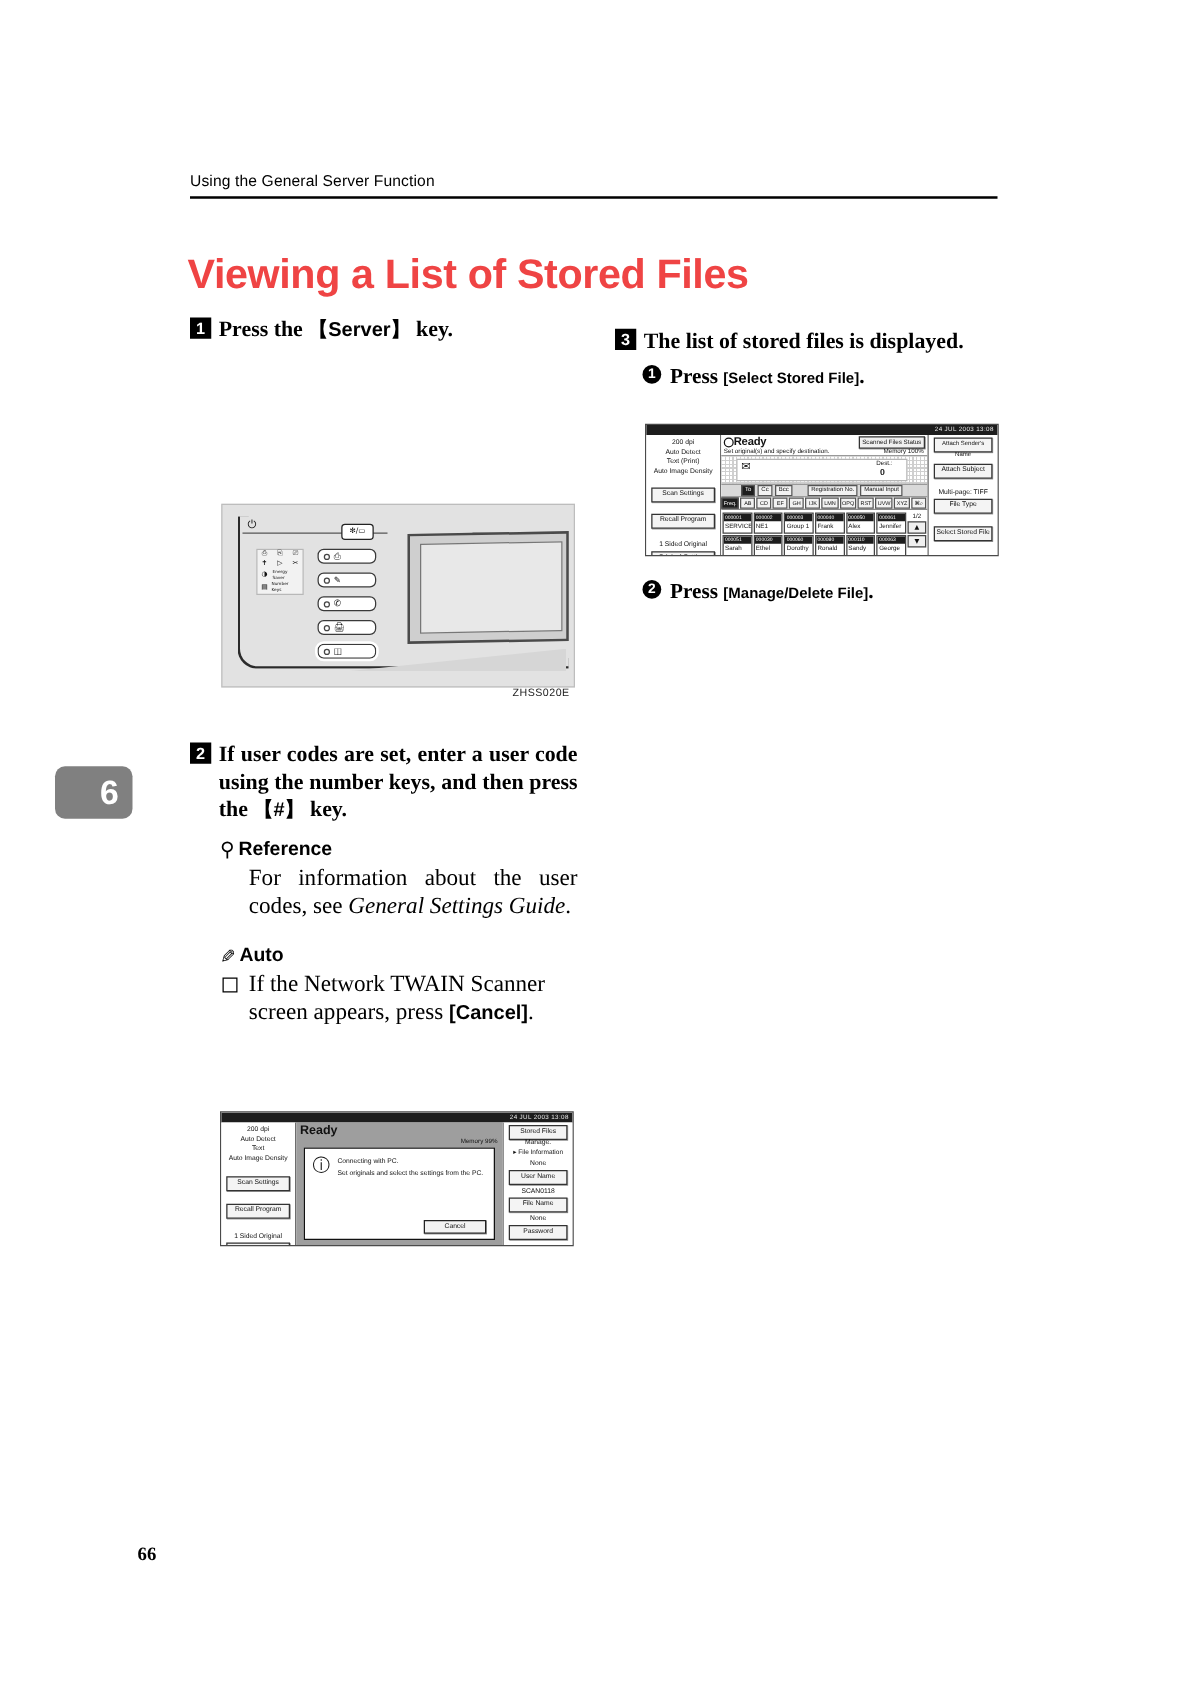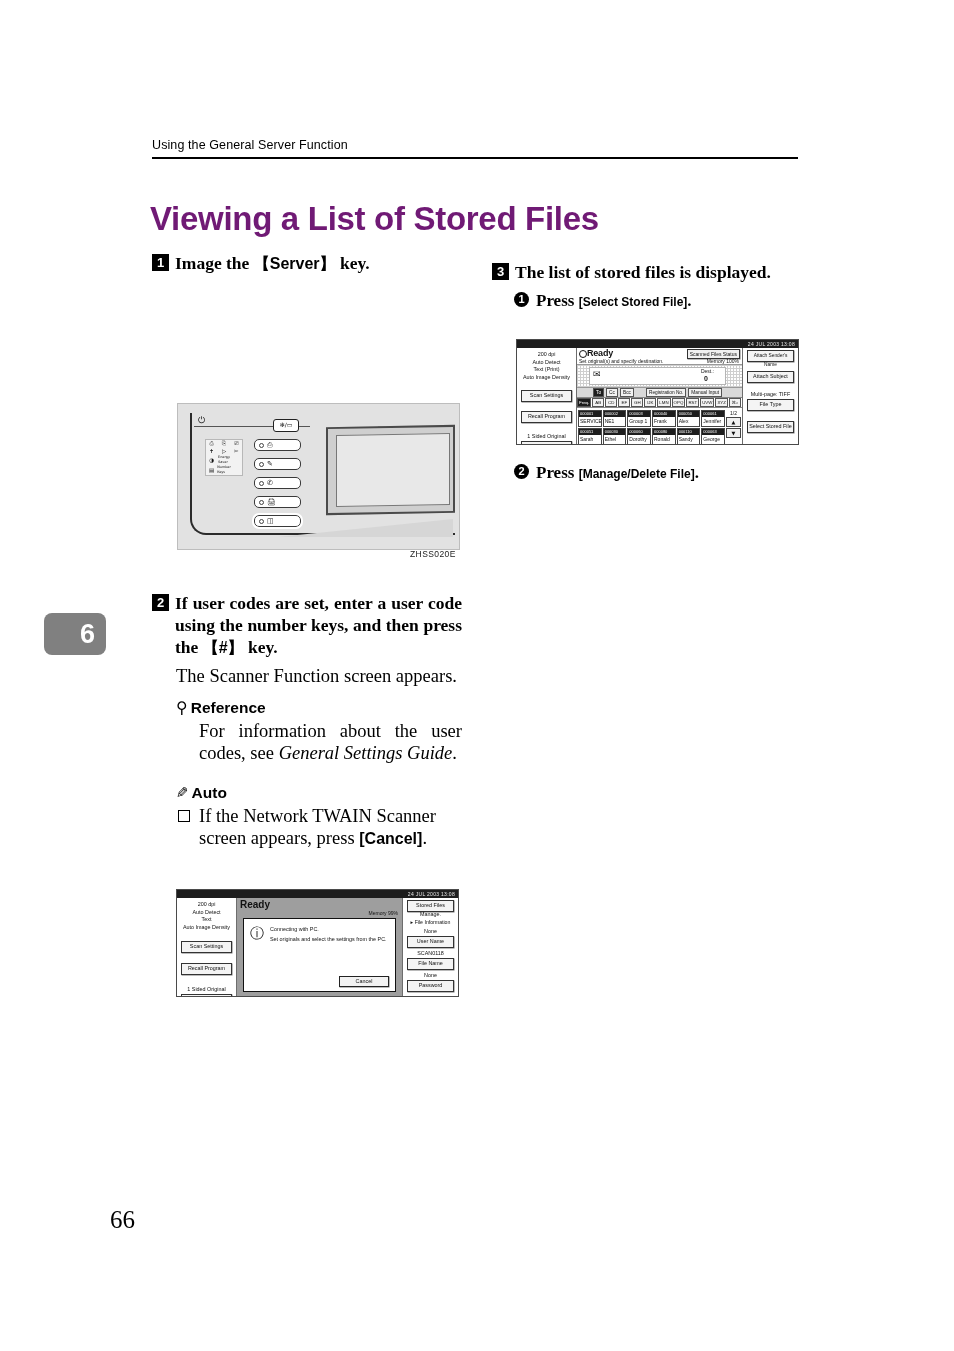--- a/index.html
+++ b/index.html
@@ -39,21 +39,21 @@
   
   .chapter-title {
     position: absolute;
     left: 150px;
     top: 178px;
     width: 660px;
     font-family: "Liberation Sans", sans-serif;
     font-weight: bold;
     font-size: 33px;
     letter-spacing: -0.3px;
-    color: #701a75;
+    color: #ef4444;
   }
 
   
   .chapter-tab {
     position: absolute;
     left: 44px;
     top: 613px;
     width: 62px;
     height: 42px;
     background: #808080;
@@ -66,23 +66,24 @@
     align-items: center;
     justify-content: flex-end;
     padding-right: 11px;
     box-sizing: border-box;
   }
 
   
   .folio {
     position: absolute;
     left: 110px;
-    top: 1206px;
+    top: 1236px;
     font-family: "Liberation Serif", serif;
-    font-size: 25px;
+    font-size: 15px;
+    font-weight: bold;
   }
 
   
   .col-left {
     position: absolute;
     left: 152px;
     top: 246px;
     width: 310px;
   }
   .col-right {
@@ -656,21 +657,21 @@
 <h1 class="chapter-title">Viewing a List of Stored Files</h1>
 
 <div class="chapter-tab">6</div>
 
 <div class="folio">66</div>
 
 <div class="col-left">
 
 
   <div class="step">
-    <span class="num">1</span><span>Image the </span><span class="key">【Server】</span><span> key.</span>
+    <span class="num">1</span><span>Press the </span><span class="key">【Server】</span><span> key.</span>
   </div>
 </div>
 
 <div class="panel-fig">
   <div class="panel-inner"></div>
   <div class="panel-topline"></div>
   <div class="panel-topline2"></div>
   <div class="pwr-icon">⏻</div>
   <div class="mini-btn">✻/▭</div>
 
@@ -716,21 +717,20 @@
   <div class="panel-sweep"></div>
 </div>
 <div class="fig-caption">ZHSS020E</div>
 
 <div style="position:absolute;left:152px;top:586px;width:310px;">
 
   <div class="step">
     <span class="num">2</span><span>If user codes are set, enter a user code using the number keys, and then press the </span><span class="key">【#】</span><span> key.</span>
   </div>
 
-  <p class="plain-after-step">The Scanner Function screen appears.</p>
 
   <div class="ref-head">
     <span class="ref-icon">⚲</span>
     <span>Reference</span>
   </div>
   <p class="ref-body"><span>For information about the user codes, see </span><em>General Settings Guide</em><span>.</span></p>
 
   <div class="note-head">
     <span class="note-icon">✎</span>
     <span>Auto</span>

